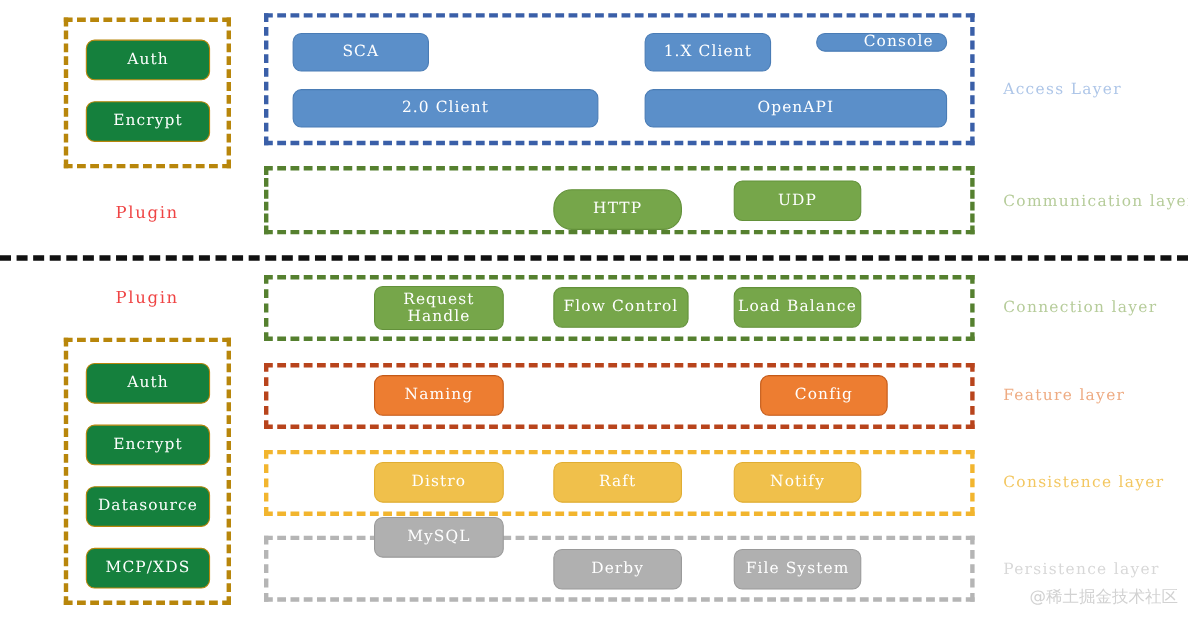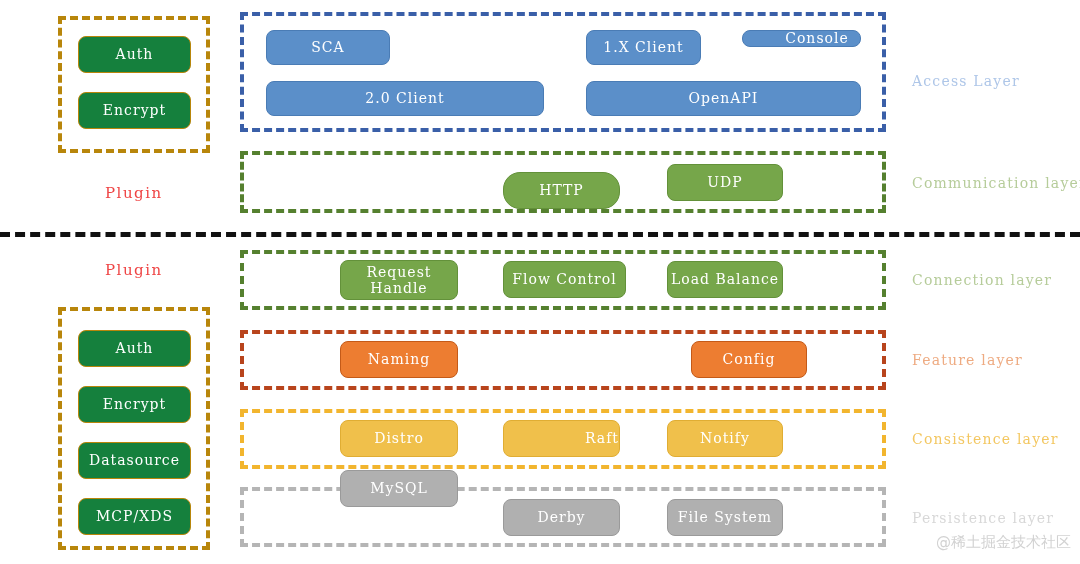--- a/index.html
+++ b/index.html
@@ -172,21 +172,21 @@
     <span>Config</span>
   </div>
 
   <div class="layer-label" style="left:912px;top:352px;color:#eeab82;">Feature layer</div>
 
   <div class="dashed-box" style="left:240px;top:409px;width:646px;height:60px;border-color:#f2b52e;"></div>
 
   <div class="chip yellow" style="left:340px;top:420px;width:118px;height:37px;">
     <span>Distro</span>
   </div>
-  <div class="chip yellow" style="left:503px;top:420px;width:117px;height:37px;justify-content:flex-end;">
+  <div class="chip yellow" style="left:503px;top:420px;width:117px;height:37px;">
     <span>Raft</span>
   </div>
   <div class="chip yellow" style="left:667px;top:420px;width:116px;height:37px;">
     <span>Notify</span>
   </div>
 
   <div class="layer-label" style="left:912px;top:431px;color:#f3c761;">Consistence layer</div>
 
   <div class="dashed-box" style="left:240px;top:487px;width:646px;height:60px;border-color:#b5b5b5;"></div>
 

